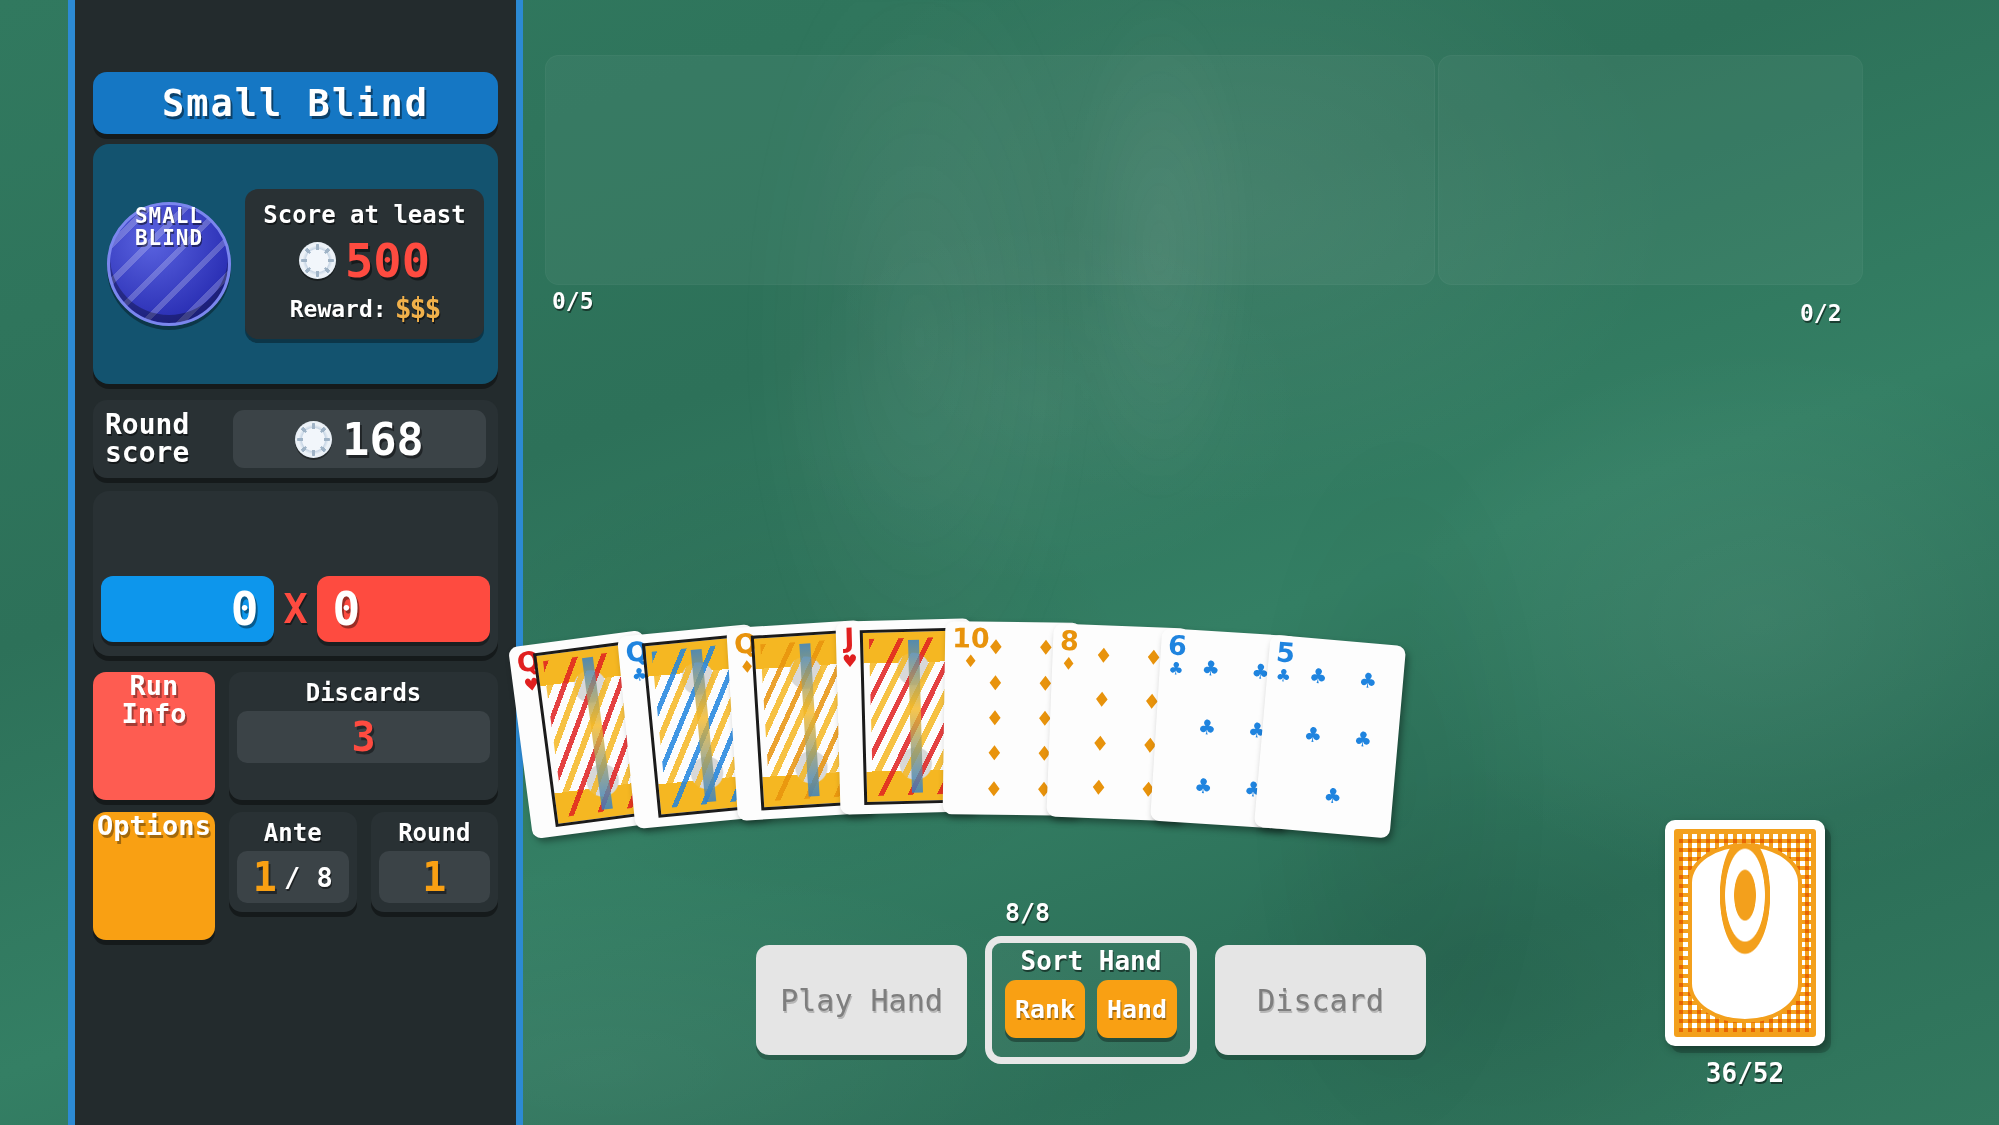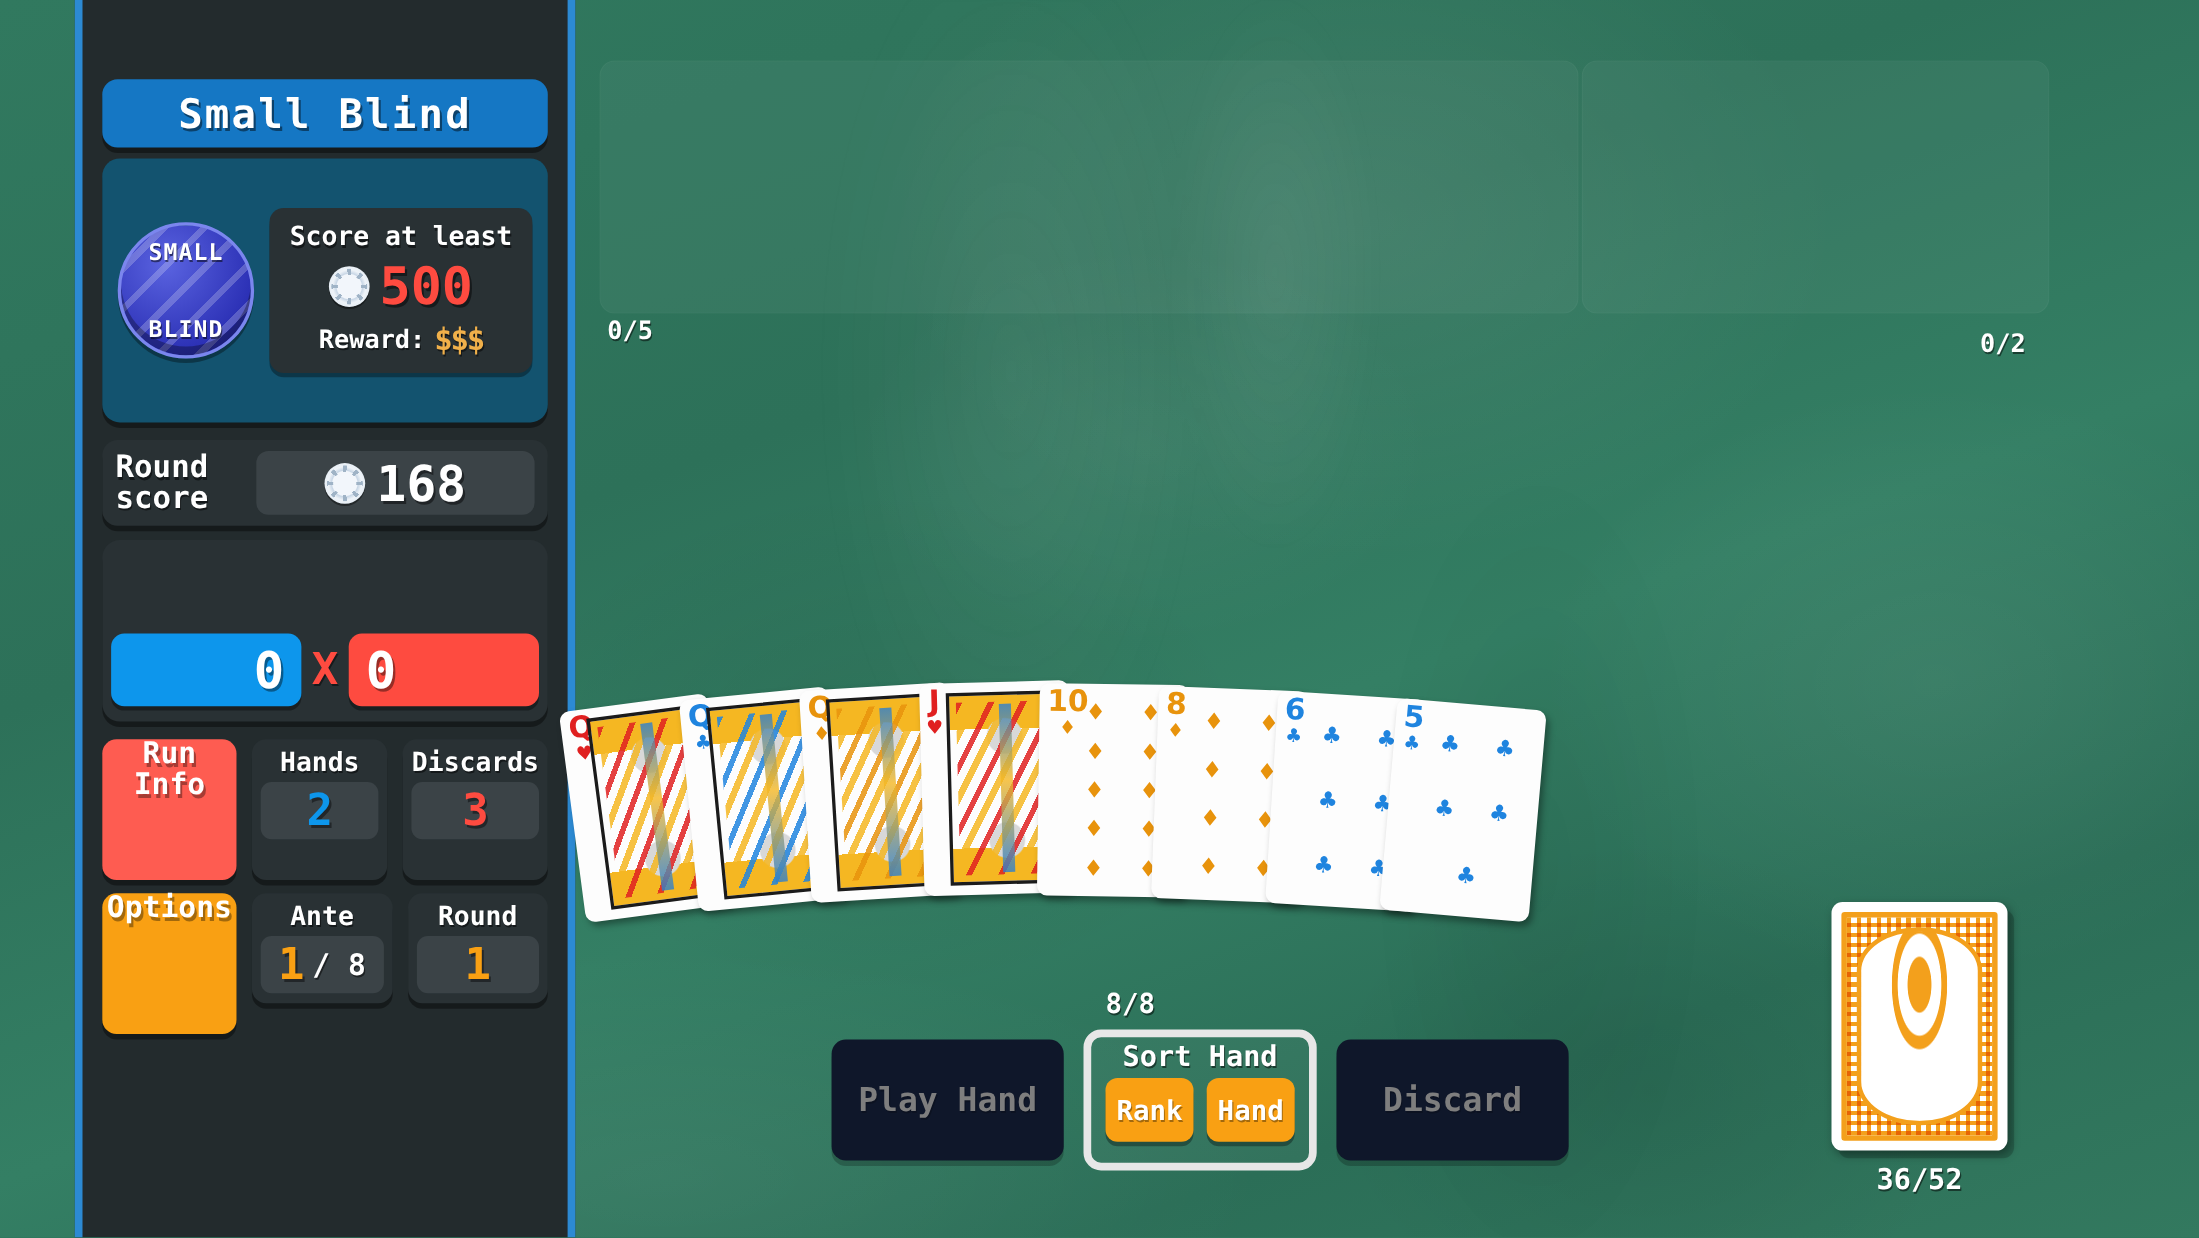--- a/index.html
+++ b/index.html
@@ -68,24 +68,23 @@
     padding: 0 14px;
     box-shadow: 0 5px 0 rgba(0,0,0,0.38);
   }
   .blind-chip {
     width: 124px; height: 124px; flex: 0 0 124px;
     border-radius: 50%;
     background:
       repeating-linear-gradient(135deg, rgba(255,255,255,0.22) 0 6px, rgba(255,255,255,0) 6px 26px),
       radial-gradient(circle at 35% 30%, #5a63e0, #2c31b6 70%, #20248d 100%);
     display: flex; flex-direction: column;
-    align-items: center; justify-content: center;
+    align-items: center; justify-content: flex-start;
     box-shadow: inset 0 -8px 0 rgba(0,0,0,0.3), 0 4px 0 rgba(0,0,0,0.35);
     border: 3px solid #7b86ee;
-    gap: 48px;
   }
   .blind-chip span {
     color: #fff; font-size: 21px; font-weight: bold;
     line-height: 1.05; letter-spacing: 1px;
     text-shadow: 1px 2px 0 rgba(0,0,0,0.5);
   }
   .blind-req {
     margin-left: 14px; flex: 1;
     background: #293134;
     border-radius: 13px;
@@ -344,23 +343,23 @@
     color: #fff; font-size: 25px; font-weight: bold;
     text-shadow: 1px 2px 0 rgba(0,0,0,0.5);
   }
   .action-bar {
     position: absolute; left: 756px; top: 930px;
     width: 670px; height: 140px;
     display: flex; align-items: center; gap: 18px;
   }
   .big-btn {
     flex: 1; height: 110px;
-    background: #0f172a; border-radius: 13px;
+    background: #e5e5e5; border-radius: 13px;
     display: flex; align-items: center; justify-content: center;
-    color: #7e7e7e; font-size: 30px; font-weight: bold;
+    color: #7e7e7e; font-size: 30px; font-weight: normal;
     box-shadow: 0 5px 0 rgba(0,0,0,0.22);
     text-shadow: 1px 2px 0 rgba(0,0,0,0.2);
   }
   .sort-wrap {
     width: 212px; height: 128px;
     border: 7px solid #e7e7e7; border-radius: 16px;
     background: rgba(255,255,255,0.04);
     display: flex; flex-direction: column; align-items: center;
     padding-top: 3px;
   }
@@ -442,26 +441,20 @@
 
     <div class="lower-grid">
       <div class="btn-runinfo">
         <div>
           <div><span>Run</span></div>
           <div><span>Info</span></div>
         </div>
       </div>
 
       <div class="stat-pair">
-        <div class="stat-box">
-          <div class="st-label">Hands</div>
-          <div class="st-inner">
-            <span class="st-val blue">2</span>
-          </div>
-        </div>
         <div class="stat-box">
           <div class="st-label">Discards</div>
           <div class="st-inner">
             <span class="st-val red">3</span>
           </div>
         </div>
       </div>
 
       <div class="btn-options">
         <span>Options</span>

